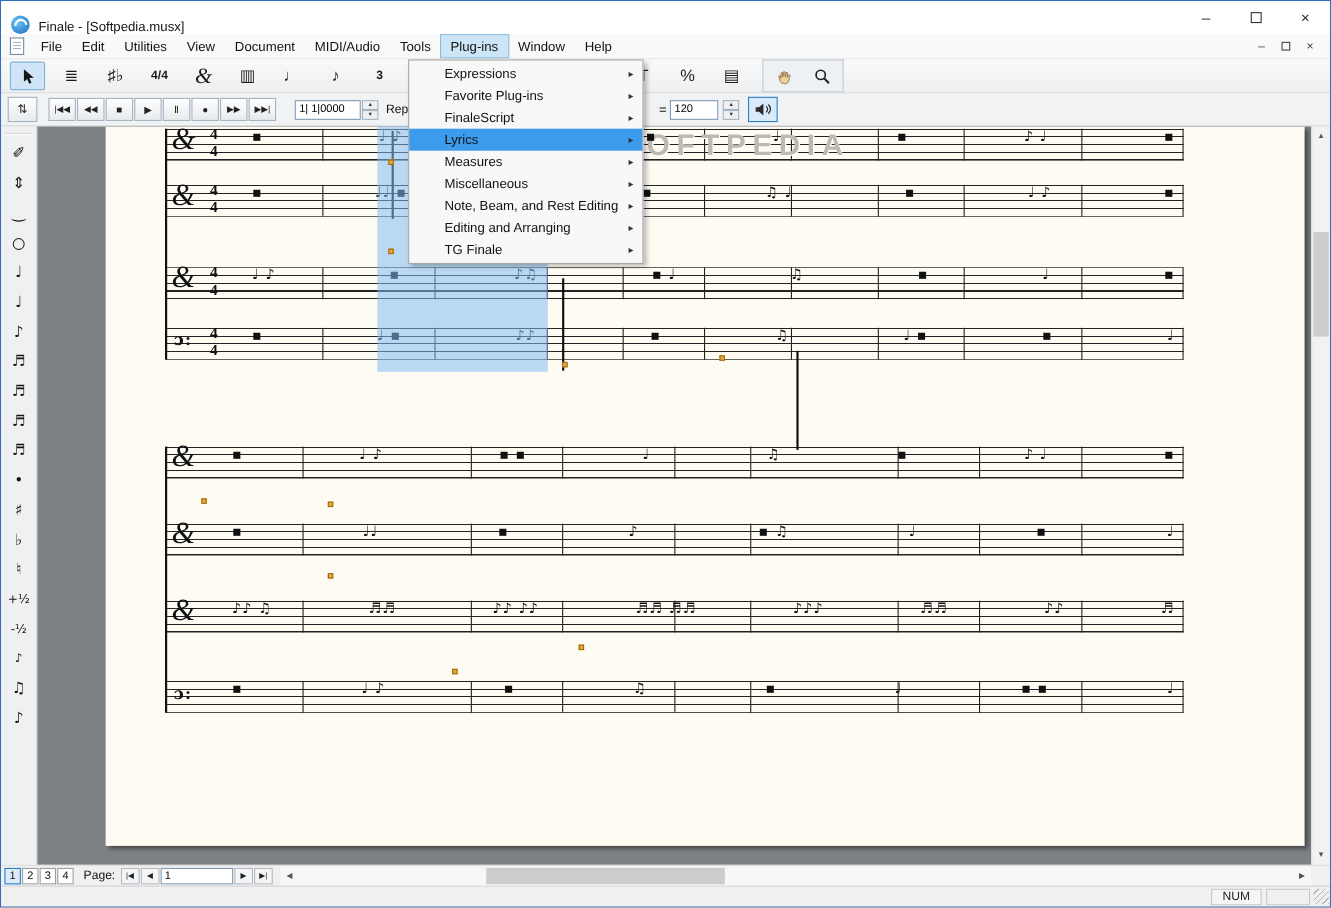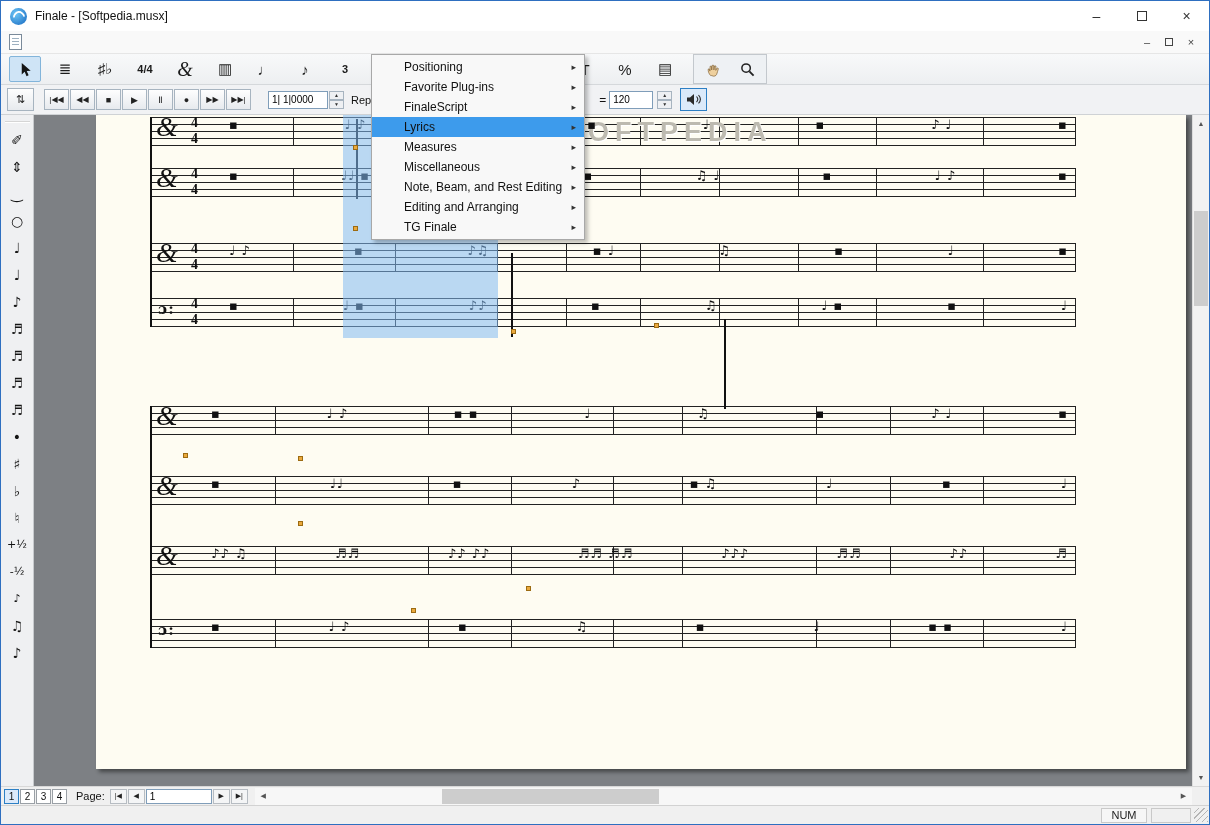--- a/index.html
+++ b/index.html
@@ -1,20 +1,20 @@
 <!DOCTYPE html>
 <html><head>
 <meta charset="utf-8">
 <style>
   *{box-sizing:border-box;margin:0;padding:0;}
   body{font-family:"Liberation Sans",sans-serif;background:#555;}
   .window{position:relative;width:1210px;height:825px;border:1px solid #2e6fc0;background:#f0f0f0;overflow:hidden;}
 
   
-  .titlebar{height:30px;background:#fff;display:flex;align-items:center;}
+  .titlebar{height:30px;background:#fff;display:flex;align-items:flex-end;}
   .logo{width:17px;height:17px;margin-left:9px;border-radius:50%;background:radial-gradient(circle at 35% 35%,#6ec6f5,#1567c0);position:relative;}
   .logo::after{content:"";position:absolute;left:3px;top:3px;width:8px;height:8px;border:2px solid #fff;border-radius:50%;border-right-color:transparent;border-bottom-color:transparent;transform:rotate(40deg);}
   .tb-title{font-size:12px;margin-left:8px;color:#111;}
   .tb-spacer{flex:1;}
   .win-btn{width:45px;height:30px;display:flex;align-items:center;justify-content:center;font-size:14px;color:#333;}
   .max-box{width:10px;height:10px;border:1px solid #333;display:inline-block;}
 
   
   .menubar{height:23px;background:#f9f9f9;display:flex;align-items:center;padding-left:6px;border-bottom:1px solid #e6e6e6;}
   .docicon{width:13px;height:16px;background:#fff;border:1px solid #7a8a9a;margin:0 6px 0 2px;position:relative;}
@@ -120,20 +120,32 @@
     <span class="tb-spacer"></span>
     <span class="win-btn">–</span>
     <span class="win-btn">
         <span class="max-box"></span>
       </span>
     <span class="win-btn">×</span>
   </div>
 
   <div class="menubar">
     <span class="docicon"></span>
+    <span style="display:flex;">
+        <span class="menu-item">File</span>
+        <span class="menu-item">Edit</span>
+        <span class="menu-item">Utilities</span>
+        <span class="menu-item">View</span>
+        <span class="menu-item">Document</span>
+        <span class="menu-item">MIDI/Audio</span>
+        <span class="menu-item">Tools</span>
+        <span class="menu-item open">Plug-ins</span>
+        <span class="menu-item">Window</span>
+        <span class="menu-item">Help</span>
+      </span>
     <span class="mdi">
       <span class="mdi-btn">–</span>
       <span class="mdi-btn">
           <span class="restore-box"></span>
         </span>
       <span class="mdi-btn">×</span>
     </span>
   </div>
 
   <div class="toolbar1">
@@ -573,21 +585,21 @@
 
   <div class="statusbar">
     <span class="sb-flex"></span>
     <span class="sb-num">NUM</span>
     <span class="sb-end"></span>
     <span class="grip"></span>
   </div>
 
   <div class="dropdown">
       <div class="dd-item">
-        <span>Positioning</span>
+        <span>Expressions</span>
         <span class="dd-arrow">▸</span>
       </div>
       <div class="dd-item">
         <span>Favorite Plug-ins</span>
         <span class="dd-arrow">▸</span>
       </div>
       <div class="dd-item">
         <span>FinaleScript</span>
         <span class="dd-arrow">▸</span>
       </div>

